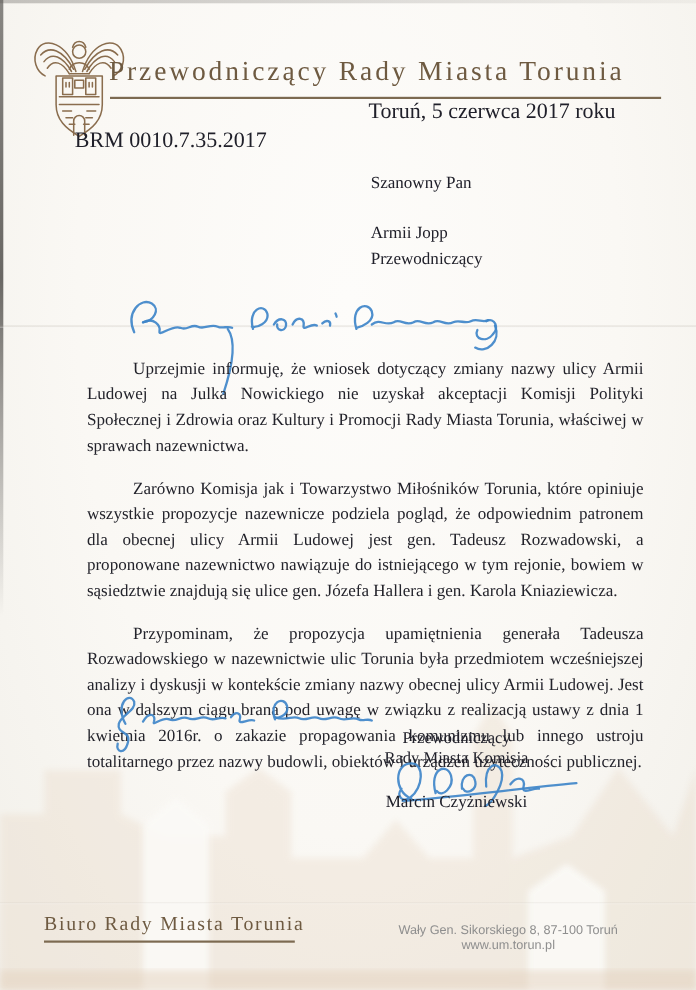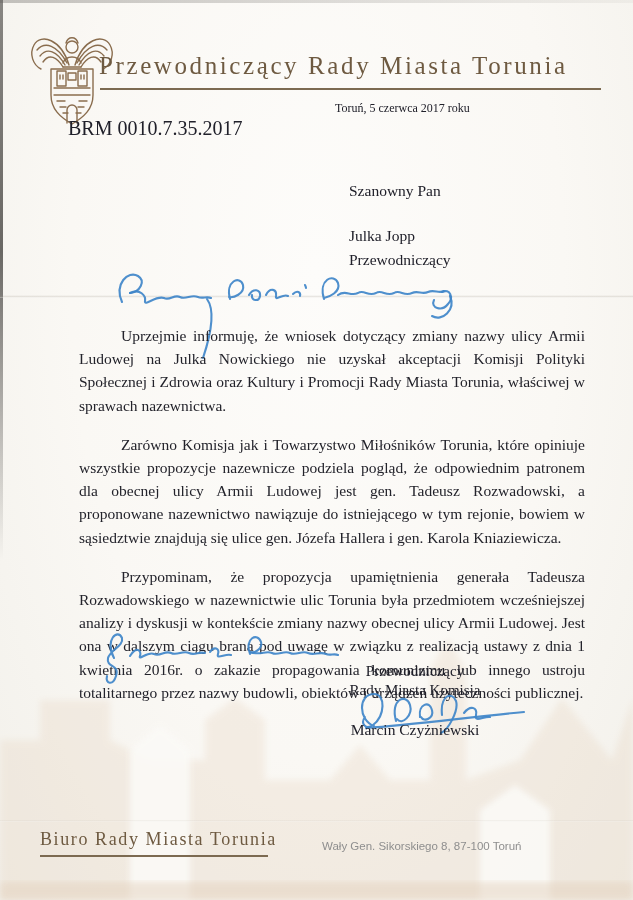--- a/index.html
+++ b/index.html
@@ -18,46 +18,46 @@
   .crease{left:0;top:295px;width:633px;height:3px;
     background:linear-gradient(to bottom, rgba(160,152,140,0), rgba(160,152,140,.22), rgba(255,255,255,.4));}
   .crease2{left:0;top:820px;width:633px;height:2px;
     background:linear-gradient(to bottom, rgba(170,160,146,.14), rgba(255,255,255,.3));}
 
   
   .logo{left:27px;top:31px;width:90px;height:100px;}
   .hdr-title{left:99px;top:52px;width:520px;font-size:25px;letter-spacing:2.6px;
     color:#6e5a41;white-space:nowrap;}
   .hdr-rule{left:100px;top:88px;width:501px;height:2px;background:#7c6a51;}
-  .hdr-date{left:335px;top:101px;font-size:12px;color:#20202a;}
+  .hdr-date{left:335px;top:90px;font-size:20px;color:#20202a;}
   .hdr-ref{left:68px;top:117px;font-size:20px;color:#20202a;}
 
   
-  .recipient{left:349px;top:155px;font-size:15.5px;line-height:24px;color:#20202a;margin-top:24px;}
+  .recipient{left:337px;top:155px;font-size:15.5px;line-height:24px;color:#20202a;}
   .recipient .salutation{margin-bottom:21px;}
 
   
   .ink path{fill:none;stroke:#3f86c9;stroke-width:2.1;stroke-linecap:round;stroke-linejoin:round;opacity:.92;}
   .hw-greeting{left:112px;top:268px;width:345px;height:95px;}
   .hw-closing{left:98px;top:624px;width:250px;height:75px;}
   .hw-signature{left:352px;top:686px;width:175px;height:48px;}
 
   
   .body-block{left:63px;top:308px;width:538px;font-size:15.5px;line-height:23.2px;
     text-align:justify;color:#23232b;}
   .body-block p{margin:16px;text-indent:42px;}
 
   
   .sig-role{left:340px;top:662px;width:150px;text-align:center;font-size:15px;line-height:19px;color:#20202a;}
   .sig-name{left:340px;top:721px;width:150px;text-align:center;font-size:15.5px;color:#20202a;}
 
   
   .foot-office{left:40px;top:829px;font-size:18px;letter-spacing:1.6px;color:#6e5a41;white-space:nowrap;}
   .foot-rule{left:40px;top:855px;width:228px;height:2px;background:#7c6a51;}
-  .foot-contact{right:31px;top:840px;width:280px;text-align:left;
+  .foot-contact{right:31px;top:840px;width:280px;text-align:center;
     font-family:"Liberation Sans", sans-serif;font-size:11.5px;line-height:13.5px;color:#8e8e8e;}
 
   
   .watermark{left:0;top:560px;width:633px;height:340px;pointer-events:none;}
 
   .crest path, .crest rect, .crest circle, .crest line{
     fill:none;stroke:#8a6d4e;stroke-width:1.4;stroke-linecap:round;stroke-linejoin:round;}
 </style>
 </head>
 <body>
@@ -111,21 +111,21 @@
     <path d="M30,70 h8 M52,70 h8 M33,76 h6 M51,76 h6 M36,82 h5 M49,82 h5"></path>
   </svg>
 
   <div class="abs hdr-title">Przewodniczący Rady Miasta Torunia</div>
   <div class="abs hdr-rule"></div>
   <div class="abs hdr-date">Toruń, 5 czerwca 2017 roku</div>
   <div class="abs hdr-ref">BRM 0010.7.35.2017</div>
 
   <div class="abs recipient">
     <div class="salutation">Szanowny Pan</div>
-    <div>Julka Jopp</div>
+    <div>Armii Jopp</div>
     <div>Przewodniczący</div>
   </div>
 
   <svg class="abs ink hw-greeting" role="img" viewBox="0 0 345 95" xmlns="http://www.w3.org/2000/svg" aria-label="Szanowny Panie Przewodniczący">
     <path d="M10,34 C2,16 16,2 26,8 C34,13 28,24 18,25"></path>
     <path d="M18,25 C28,20 34,28 33,33 C32,39 44,27 52,30 C58,33 62,26 68,29 C74,32 79,26 86,29 C90,31 95,28 99,30"></path>
     <path d="M95,31 C103,42 99,66 91,90"></path>
     <path d="M118,31 C113,13 128,7 131,17 C133,26 121,30 117,29"></path>
     <path d="M137,27 C141,20 149,21 148,28 C147,34 139,33 140,27"></path>
     <path d="M154,27 C158,19 165,21 164,28 C163,34 171,25 176,28"></path>
@@ -165,15 +165,16 @@
     <path d="M14,42 C60,39 118,31 172,26"></path>
   </svg>
 
   <div class="abs foot-office">Biuro Rady Miasta Torunia</div>
 
   <div class="abs sig-name">Marcin Czyżniewski</div>
   <div class="abs foot-rule"></div>
 
   <div class="abs foot-contact">
     <div>Wały Gen. Sikorskiego 8, 87-100 Toruń</div>
+    <div>www.um.torun.pl</div>
   </div>
 
 </div>
 
 </body></html>

